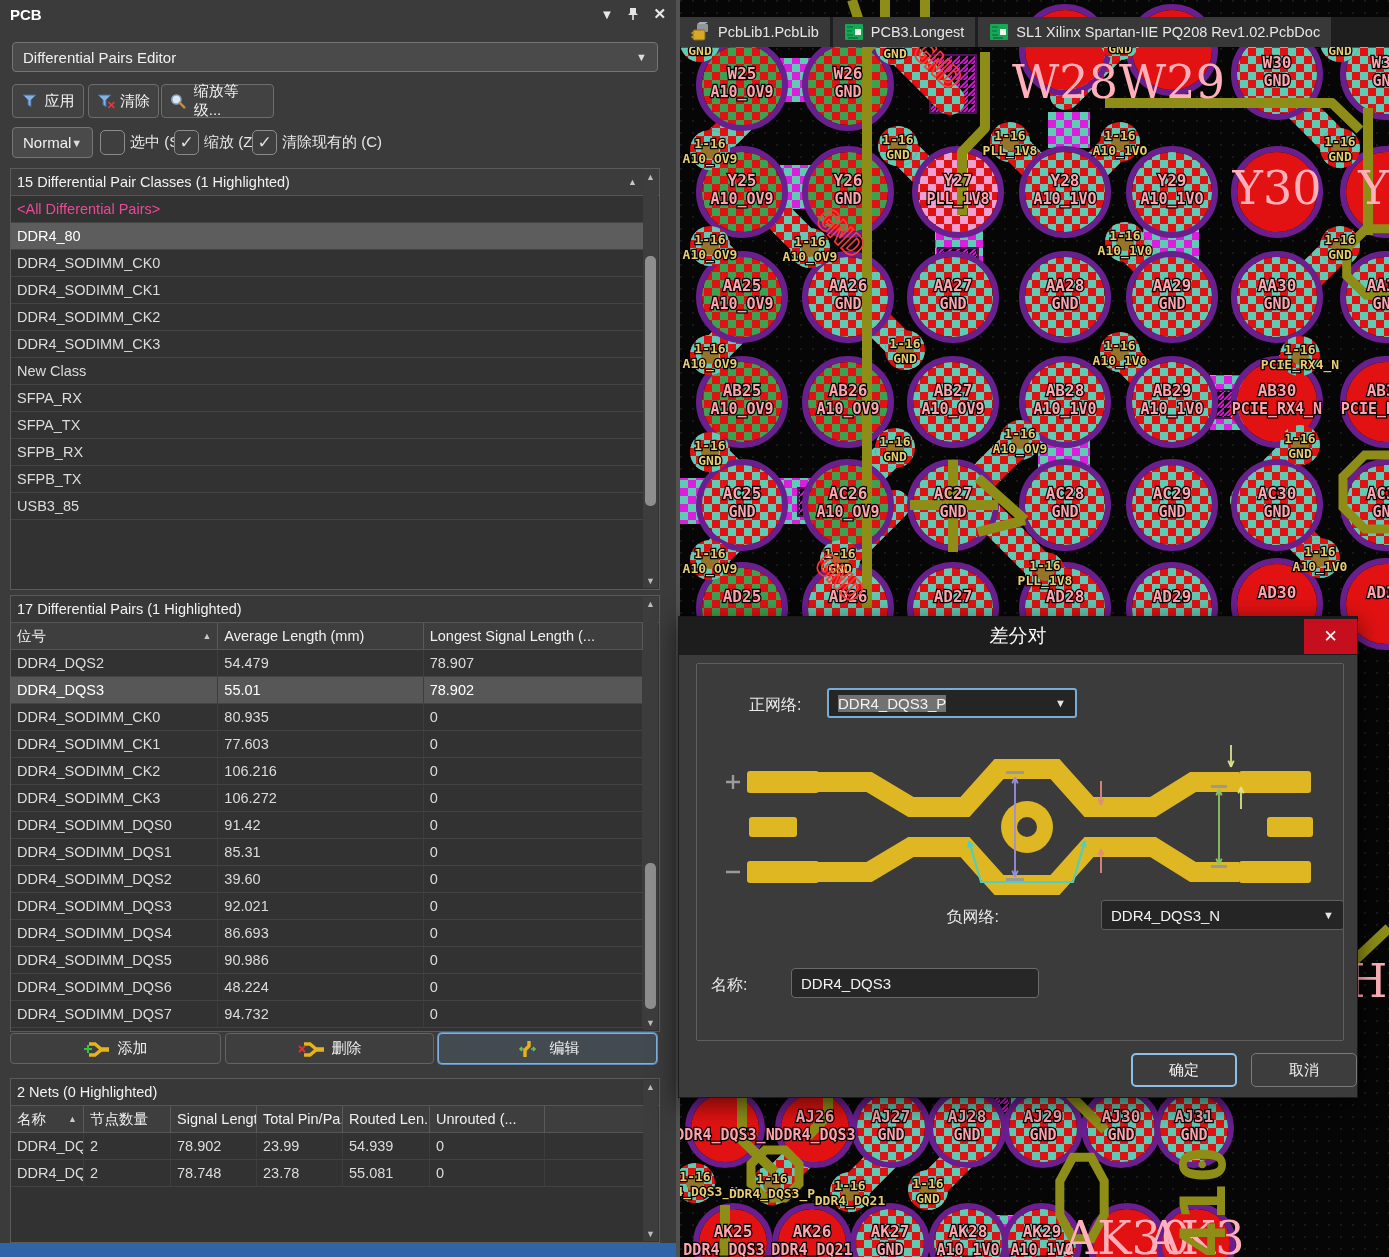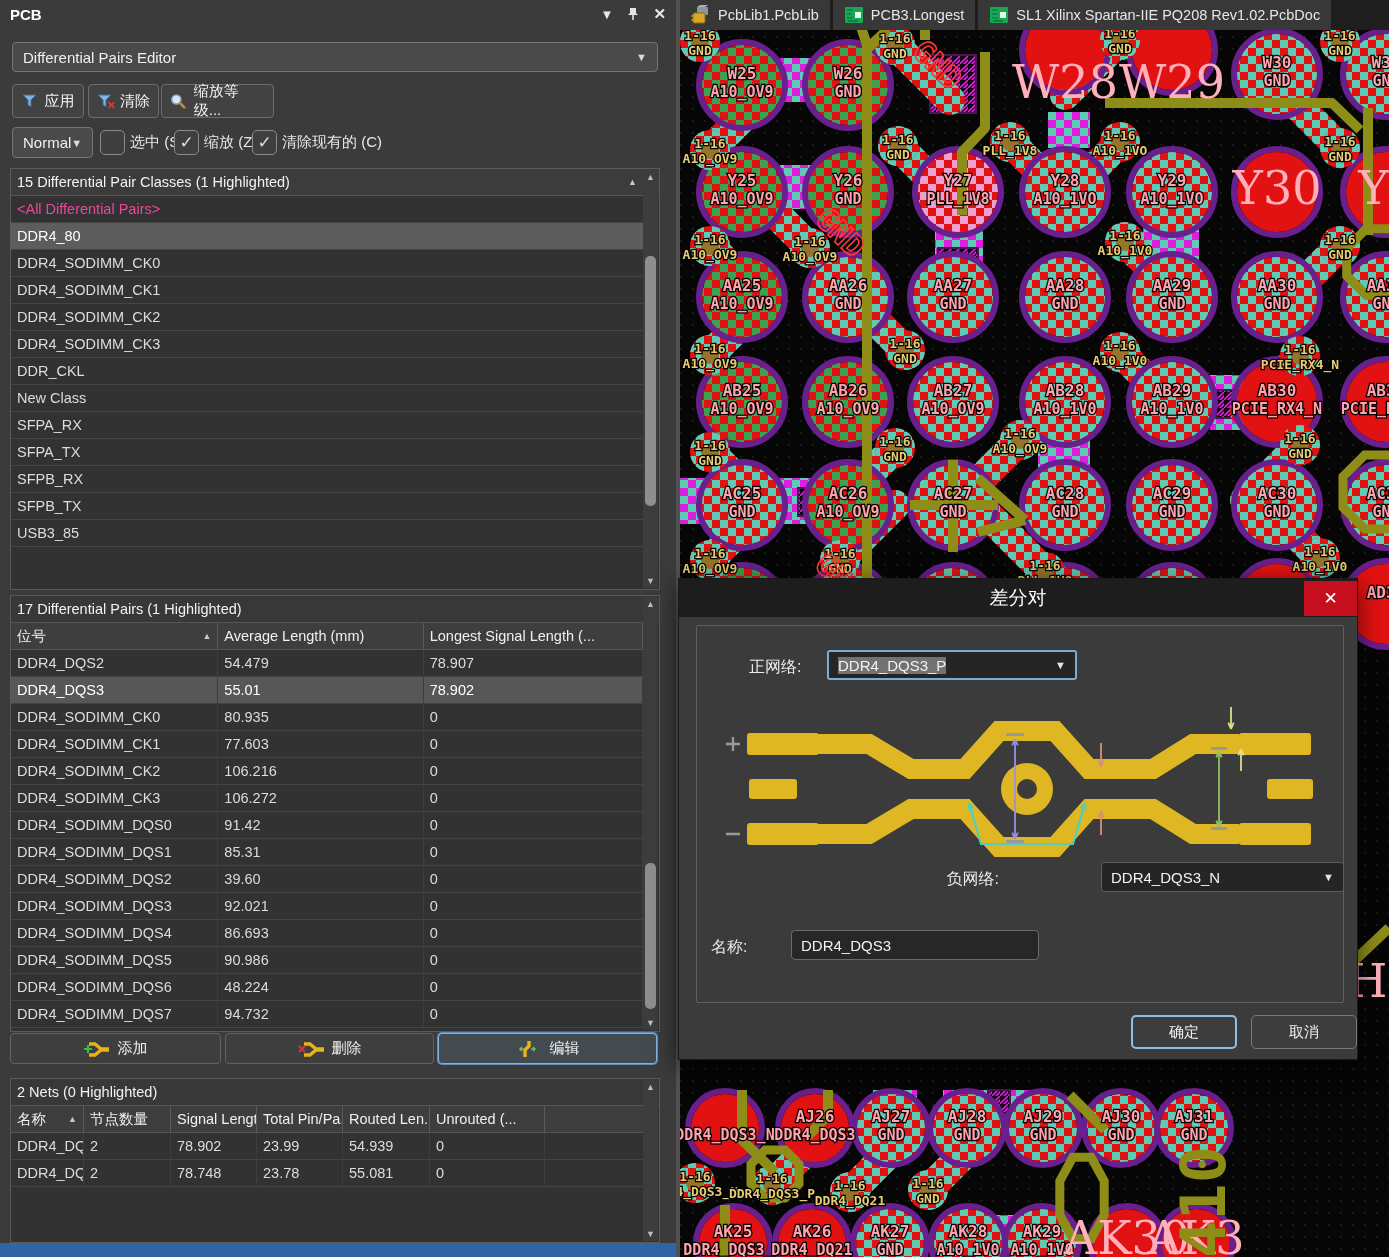--- a/index.html
+++ b/index.html
@@ -43,26 +43,26 @@
   .scrollbar .sa { position:absolute; left:0; width:15px; height:14px; color:#bdbdbd; font-size:9px; text-align:center; line-height:14px; }
   .scrollbar .thumb { position:absolute; left:2px; width:11px; background:#8e8e8e; border-radius:5px; }
 
   .pbtn { position:absolute; top:1033px; height:31px; background:#3e3e3e; border:1px solid #636363; border-radius:4px; display:flex; align-items:center; justify-content:center; gap:8px; color:#f0f0f0; font-size:15px; }
   .pbtn.focus { border:1px solid #7fb2e0; box-shadow:0 0 0 1px #5d8fc0; background:#434a50; }
 
   .bluestrip { position:absolute; left:0; bottom:0; width:676px; height:14px; background:#2f64a8; }
 
   
   .workspace { position:absolute; left:680px; top:0; width:709px; height:1257px; background:#050505; }
-  .tabbar { position:absolute; left:0; top:0; width:709px; height:30px; background:#1e1e1e; display:flex; gap:3px; z-index:5; }
+  .tabbar { position:absolute; left:0; top:17px; width:709px; height:30px; background:#1e1e1e; display:flex; gap:3px; z-index:5; }
   .tab { background:#383838; display:flex; align-items:center; gap:7px; padding:0 11px; color:#e6e6e6; font-size:14.5px; white-space:nowrap; }
   #pcbsvg { position:absolute; left:0; top:0; }
 
   
-  .dialog { position:absolute; left:-2px; top:578px; width:680px; height:482px; background:#3b3b3b; border:1px solid #1a1a1a; z-index:10; box-shadow:0 6px 24px rgba(0,0,0,.6); }
+  .dialog { position:absolute; left:-2px; top:616px; width:680px; height:482px; background:#3b3b3b; border:1px solid #1a1a1a; z-index:10; box-shadow:0 6px 24px rgba(0,0,0,.6); }
   .dlg-head { position:absolute; left:0; top:0; width:100%; height:38px; background:#1d1d1d; display:flex; align-items:center; justify-content:center; color:#fff; font-size:19px; }
   .dlg-close { position:absolute; right:0; top:2px; width:53px; height:35px; background:#c50f1f; color:#fff; display:flex; align-items:center; justify-content:center; font-size:17px; }
   .groupbox { position:absolute; left:17px; top:46px; width:648px; height:378px; border:1px solid #5e5e5e; border-radius:2px; }
   .dlg-label { position:absolute; color:#eaeaea; font-size:16px; }
   .dcombo { position:absolute; height:30px; background:#252525; border:1px solid #5e5e5e; border-radius:3px; display:flex; align-items:center; padding:0 9px; color:#f2f2f2; font-size:15px; }
   .dcombo.focus { border:2px solid #79add8; }
   .dcombo .arr { margin-left:auto; font-size:11px; color:#e6e6e6; }
   .dcombo .sel { background:#727272; }
   .dinput { position:absolute; height:30px; background:#272727; border:1px solid #6a6a6a; border-radius:4px; display:flex; align-items:center; padding:0 9px; color:#f2f2f2; font-size:15px; }
   .dbtn { position:absolute; top:436px; width:106px; height:34px; background:#3d3d3d; border:1px solid #7a7a7a; border-radius:5px; display:flex; align-items:center; justify-content:center; color:#f2f2f2; font-size:15px; }
@@ -133,21 +133,20 @@
         <span>15 Differential Pair Classes (1 Highlighted)</span>
         <span class="sort">▲</span>
       </div>
       <div id="classRows" style="margin-right:16px;">
           <div class="lrow dim">&lt;All Differential Pairs&gt;</div>
           <div class="lrow hl">DDR4_80</div>
           <div class="lrow">DDR4_SODIMM_CK0</div>
           <div class="lrow">DDR4_SODIMM_CK1</div>
           <div class="lrow">DDR4_SODIMM_CK2</div>
           <div class="lrow">DDR4_SODIMM_CK3</div>
-          <div class="lrow">DDR_CKL</div>
           <div class="lrow">New Class</div>
           <div class="lrow">SFPA_RX</div>
           <div class="lrow">SFPA_TX</div>
           <div class="lrow">SFPB_RX</div>
           <div class="lrow">SFPB_TX</div>
           <div class="lrow">USB3_85</div>
         </div>
       <div class="scrollbar" style="top:1px; height:418px;">
         <div class="sa" style="top:0;">▲</div>
         <div class="thumb" style="top:86px; height:250px;"></div>

